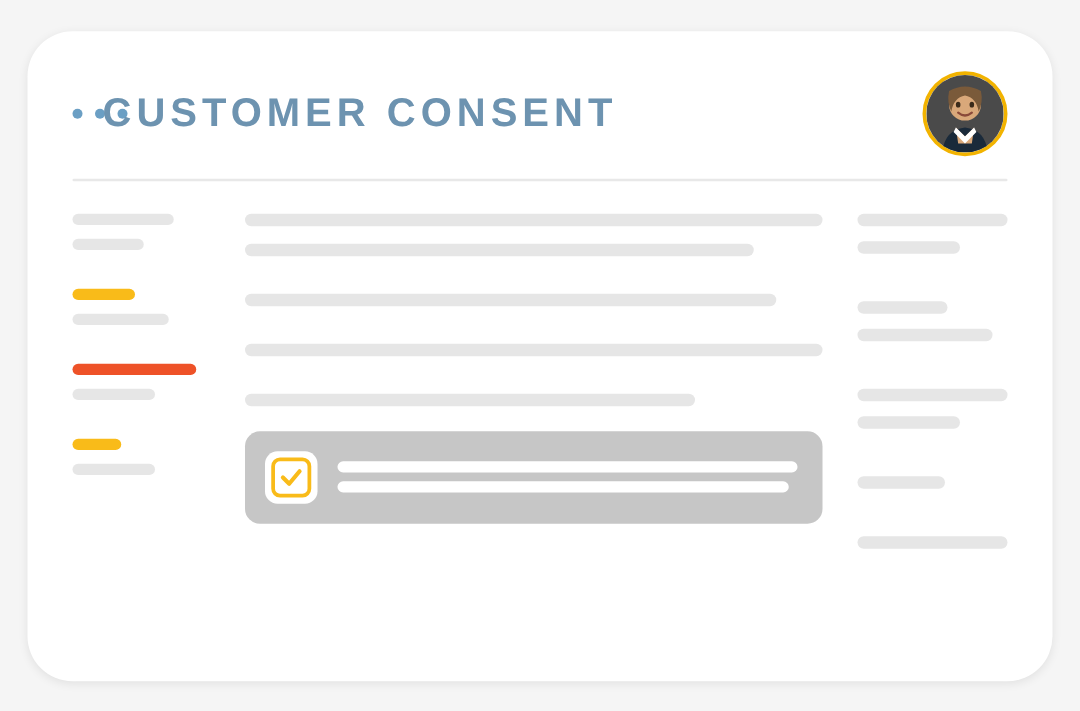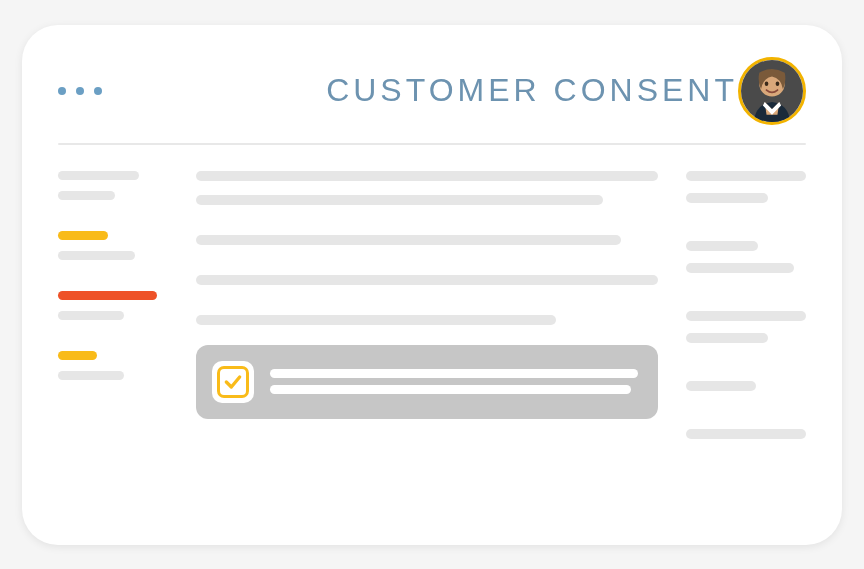--- a/index.html
+++ b/index.html
@@ -30,23 +30,23 @@
     .dots {
       display: flex;
       gap: 10px;
     }
     .dot {
       width: 8px; height: 8px; border-radius: 50%;
       background: #6b9fc4;
     }
     .title {
       flex: 1;
-      text-align: right;
+      text-align: left;
       font-size: 32px;
-      font-weight: 400;
+      font-weight: 700;
       letter-spacing: 4px;
       color: #6d93b0;
       margin-left: -20px;
     }
     .avatar {
       width: 68px; height: 68px; border-radius: 50%;
       border: 3px solid #f2b300;
       overflow: hidden;
       flex-shrink: 0;
     }

